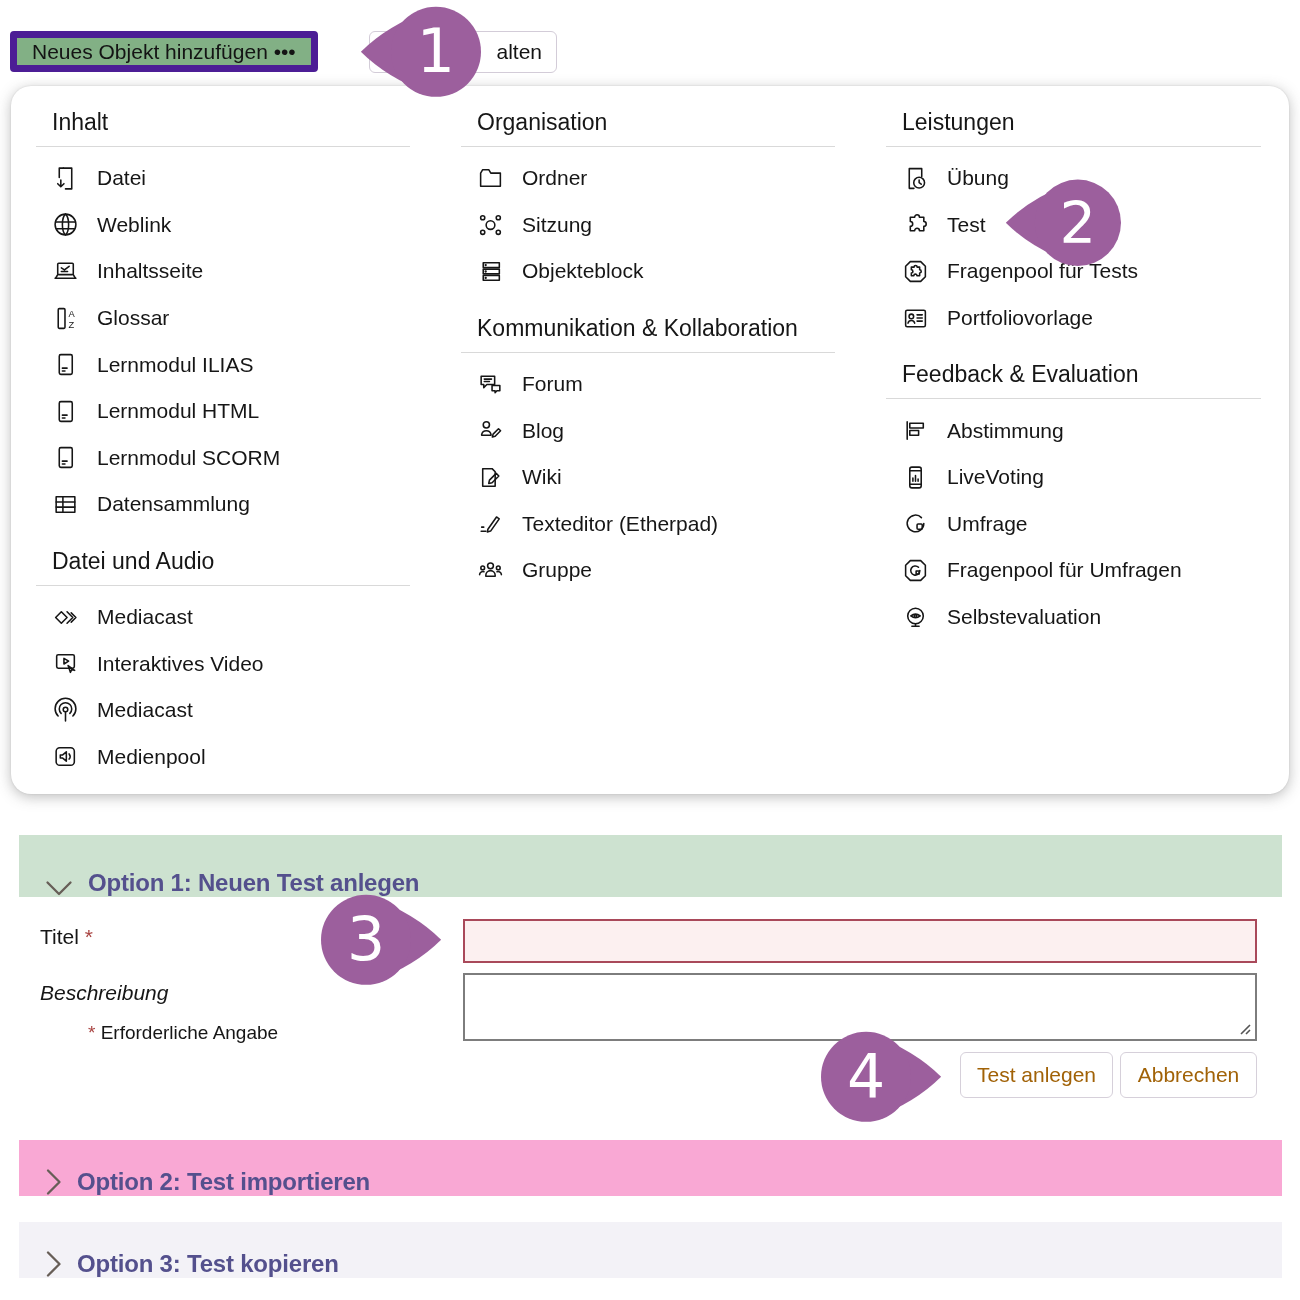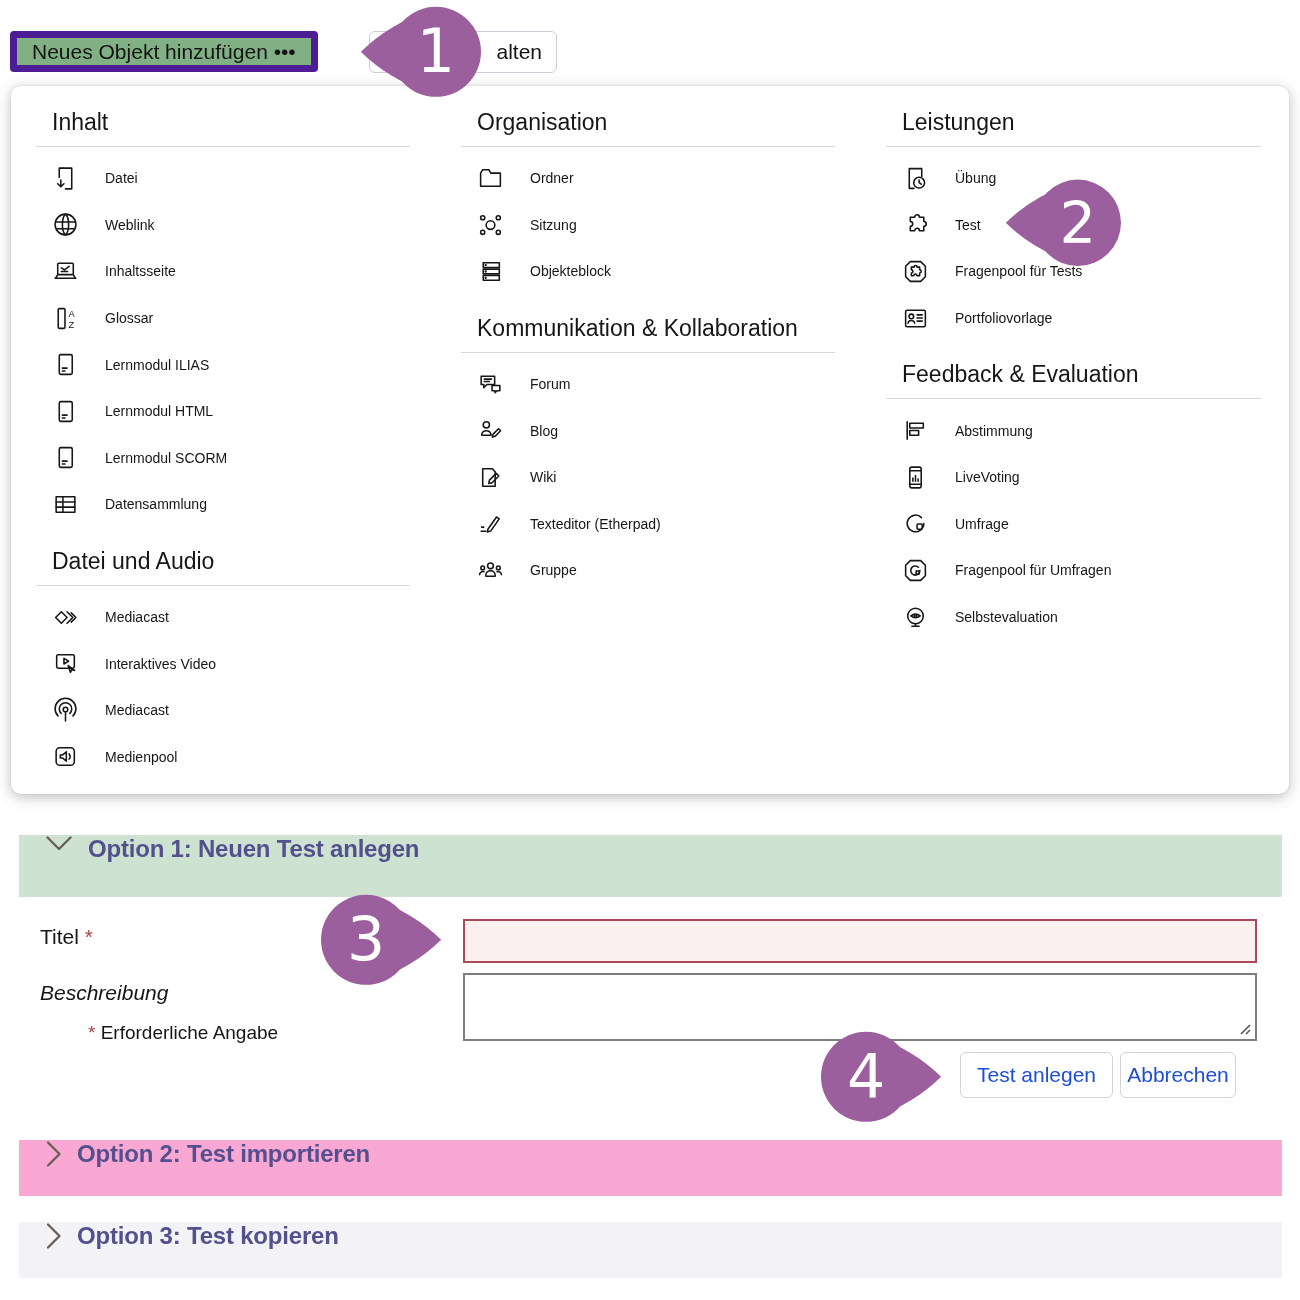--- a/index.html
+++ b/index.html
@@ -11,45 +11,45 @@
   #add-btn { left:10px; top:31px; height:41px; padding:0 15px;
     background:#82b085; border:7px solid #4c1d95; border-radius:4px;
     font-size:21px; color:#141414; display:flex; align-items:center; cursor:pointer; }
   #manage-btn { left:369px; top:31px; width:188px; height:42px;
     background:#fff; border:1px solid #d3ccd8; border-radius:6px;
     font-size:21px; color:#141414; display:flex; align-items:center;
     justify-content:flex-end; padding-right:14px; }
 
   
   #menu-panel { left:11px; top:86px; width:1278px; height:708px;
-    background:#fff; border-radius:10px;
+    background:#fff; border-radius:20px;
     box-shadow:0 3px 14px rgba(70,70,70,.35), 0 0 2px rgba(0,0,0,.12);
     padding:22px 10px 8px 25px; display:flex; }
   .menu-col { width:425px; padding-right:51px; }
   .menu-col:last-child { width:377px; padding-right:2px; }
   .menu-section + .menu-section { margin-top:19px; }
   .menu-section h2 { font-size:23px; font-weight:400; line-height:28px;
     padding:0 0 10px 16px; border-bottom:1px solid #d9d9d9; hyphens:manual; }
   .menu-section ul { list-style:none; margin-top:8px; }
   .menu-section li { height:46.6px; display:flex; align-items:center;
     gap:18px; padding-left:16px; cursor:pointer; }
   .menu-section li .ic { width:27px; height:27px; flex:none; display:flex; }
   .menu-section li .ic svg { width:27px; height:27px; stroke:#161616;
     stroke-width:1.5; fill:none; stroke-linecap:round; stroke-linejoin:round; }
-  .menu-section li .lbl { font-size:14px;margin-left:8px; }
+  .menu-section li .lbl { font-size:21px; }
 
   
   .callout { position:absolute; z-index:50; pointer-events:none; }
   .callout svg { display:block; }
   .callout path, .callout circle { fill:#9c5f9d; }
   .callout text { fill:#ffffff; font-family:"DejaVu Sans", sans-serif;
     font-size:64px; font-weight:400; }
 
   
-  .acc-bar { left:19px; width:1263px; display:flex; align-items:flex-start;
+  .acc-bar { left:19px; width:1263px; display:flex; align-items:flex-end;
     padding-left:26px; cursor:pointer; }
   .acc-bar .chev { display:flex; margin-right:15px; }
   .acc-bar .chev svg { stroke:#675e57; stroke-width:2.3; fill:none;
     stroke-linecap:round; stroke-linejoin:round; }
   .acc-title { font-size:24px; font-weight:700; color:#54508d; letter-spacing:-.2px; }
   #opt1-bar { top:835px; height:62px; background:#cde2d0; }
   #opt2-bar { top:1140px; height:56px; background:#f9a8d4; }
   #opt3-bar { top:1222px; height:56px; background:#f3f2f7; }
 
   .fld-label { left:40px; font-size:21px; color:#161616; }
@@ -57,24 +57,24 @@
   #titel-input { left:463px; top:919px; width:794px; height:44px;
     background:#fcf0f0; border:2px solid #a9495a; font-size:20px; padding:0 10px;
     font-family:"Liberation Sans", sans-serif; }
   #beschr-area { left:463px; top:973px; width:794px; height:68px;
     background:#fff; border:2px solid #7d7d7d; resize:none; font-size:20px;
     padding:6px 10px; font-family:"Liberation Sans", sans-serif; }
   #resize-glyph { left:1238px; top:1022px; }
   #resize-glyph svg { stroke:#555; stroke-width:1.6; }
   #req-note { left:40px; top:1022px; font-size:19px; color:#161616;margin-left:48px; }
   .form-btn { top:1052px; height:46px; background:#fff;
-    border:1px solid #d6d0da; border-radius:6px; font-size:21px; color:#1d4ed8;
+    border:1px solid #d6d0da; border-radius:6px; font-size:21px; color:#a16207;
     display:flex; align-items:center; justify-content:center; cursor:pointer; }
   #submit-btn { left:960px; width:153px; }
-  #cancel-btn { left:1120px; width:116px; }
+  #cancel-btn { left:1120px; width:137px; }
 </style>
 </head>
 <body>
 
 <button class="abs" id="add-btn">Neues Objekt hinzufügen •••</button>
 <button class="abs" id="manage-btn">alten</button>
 
 <div class="abs" id="menu-panel">
     <div class="menu-col">
       <div class="menu-section">

